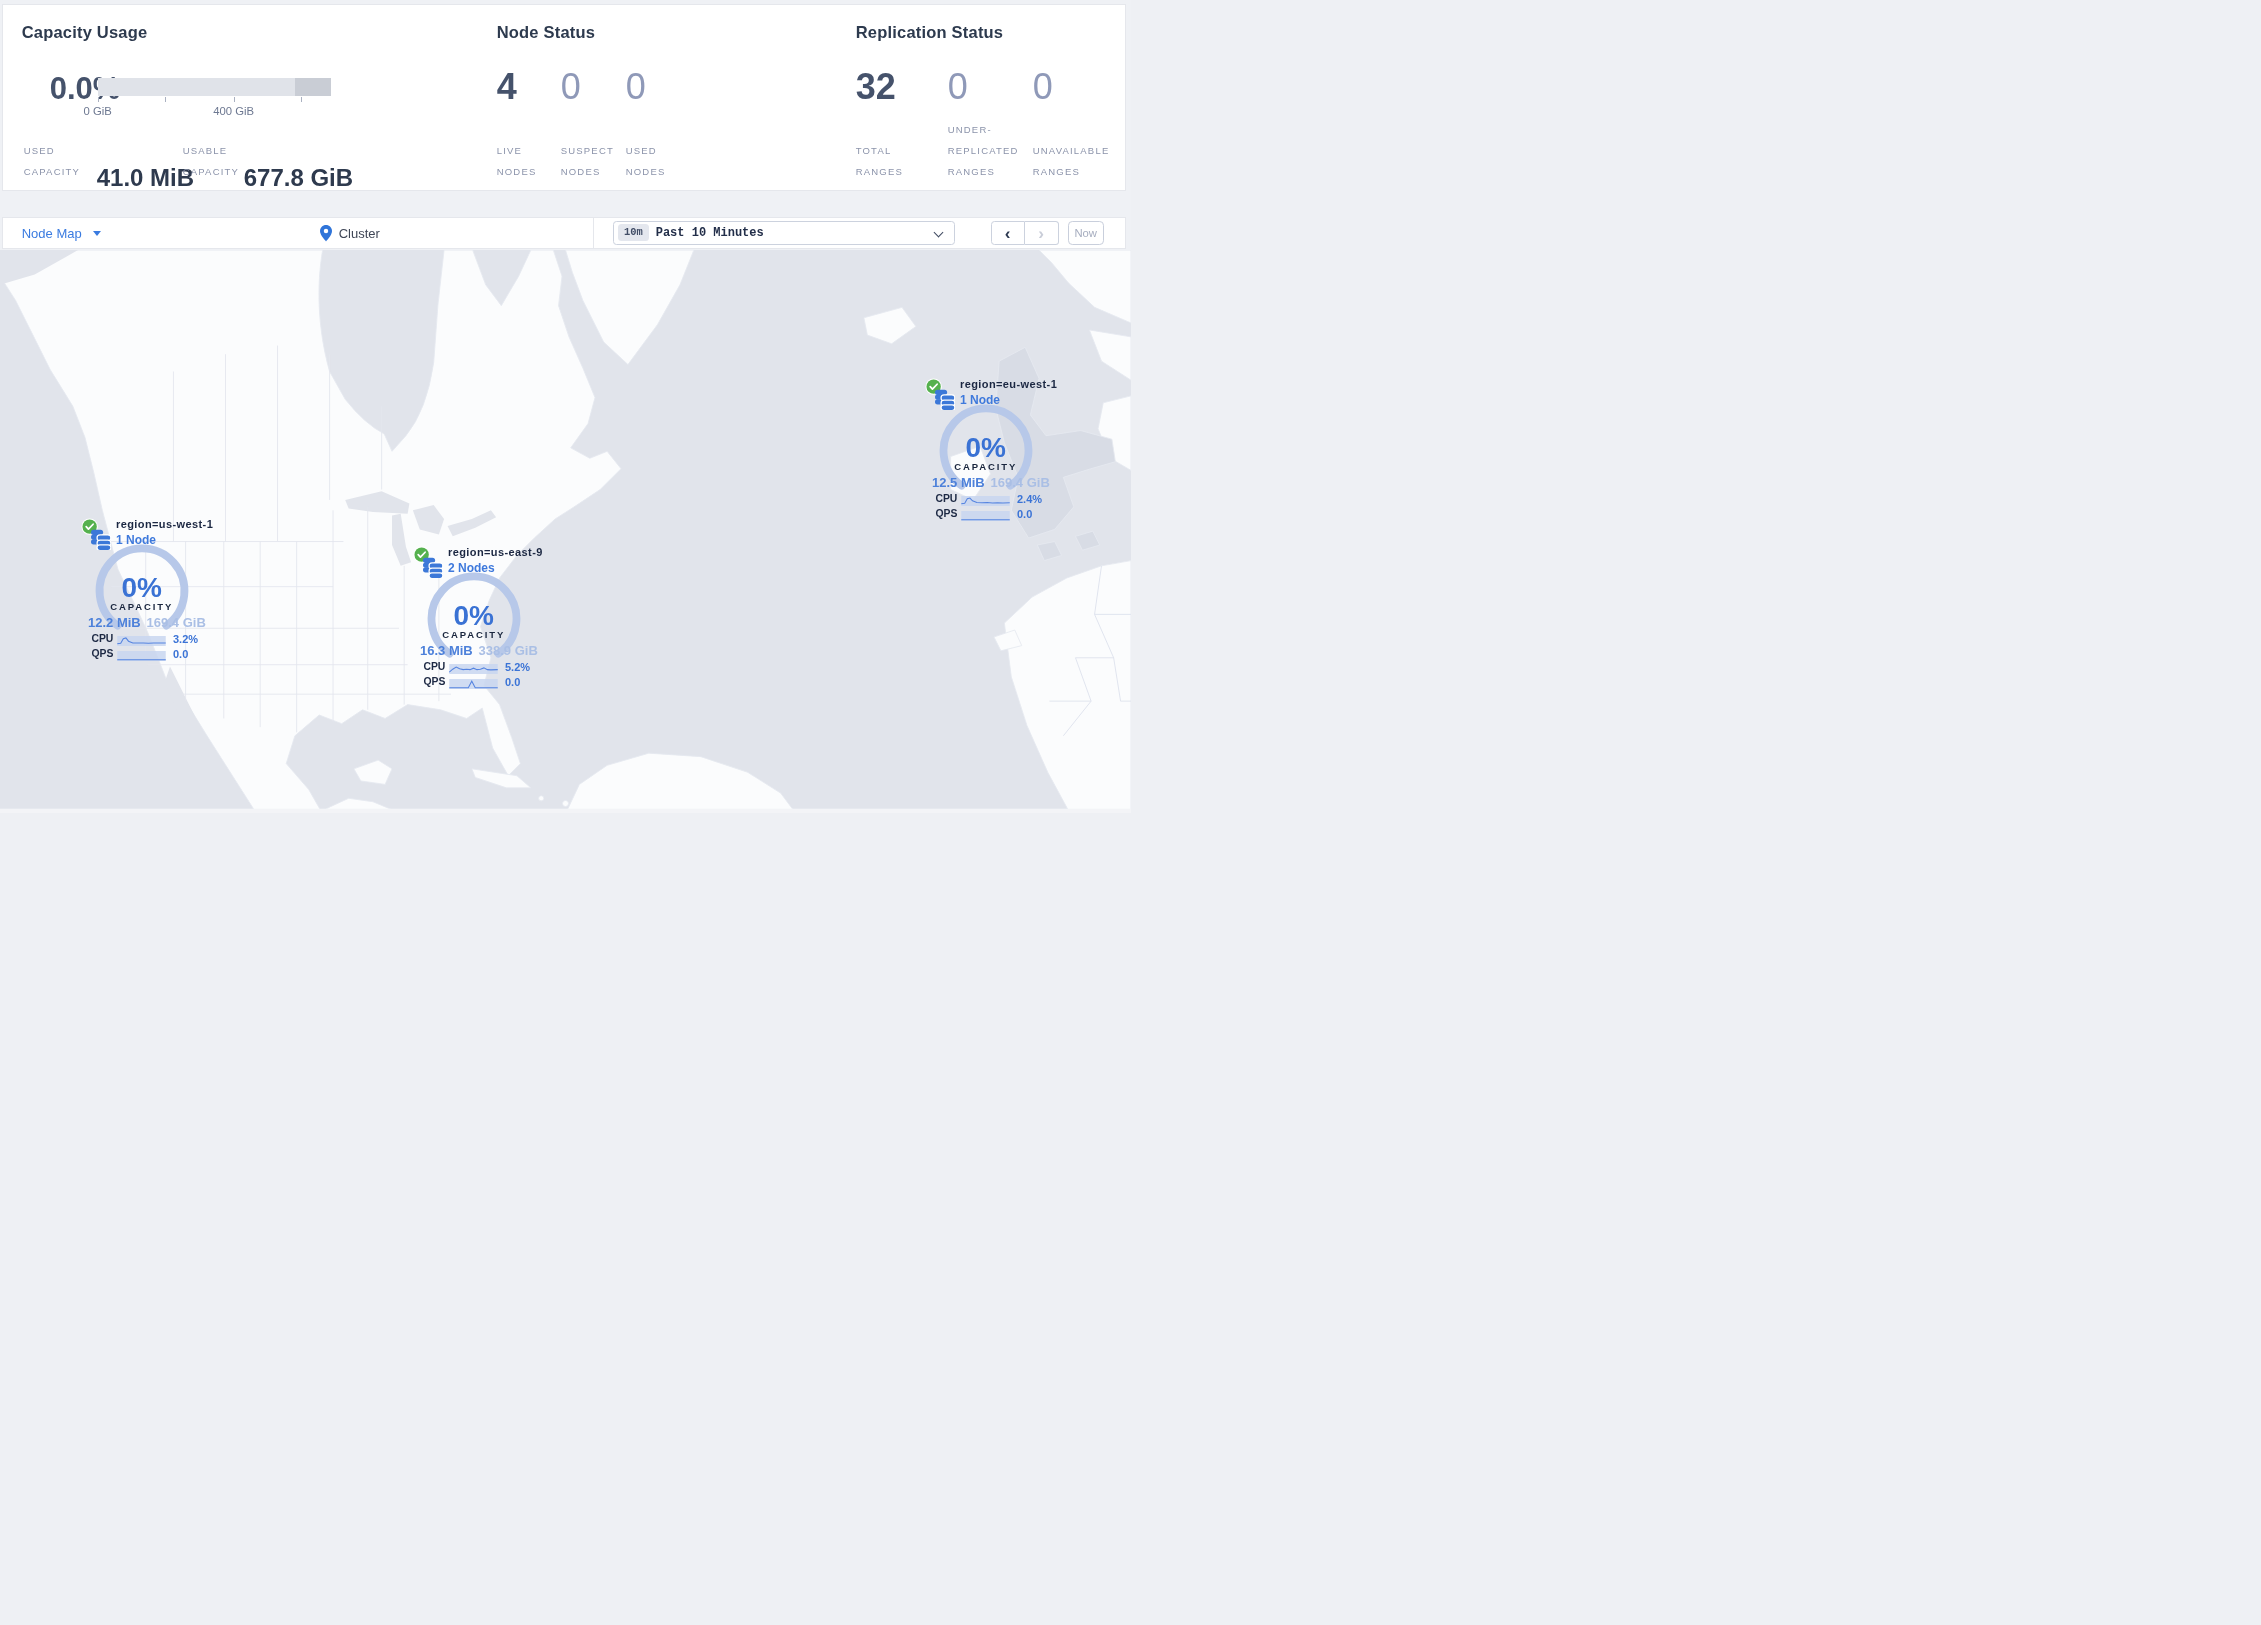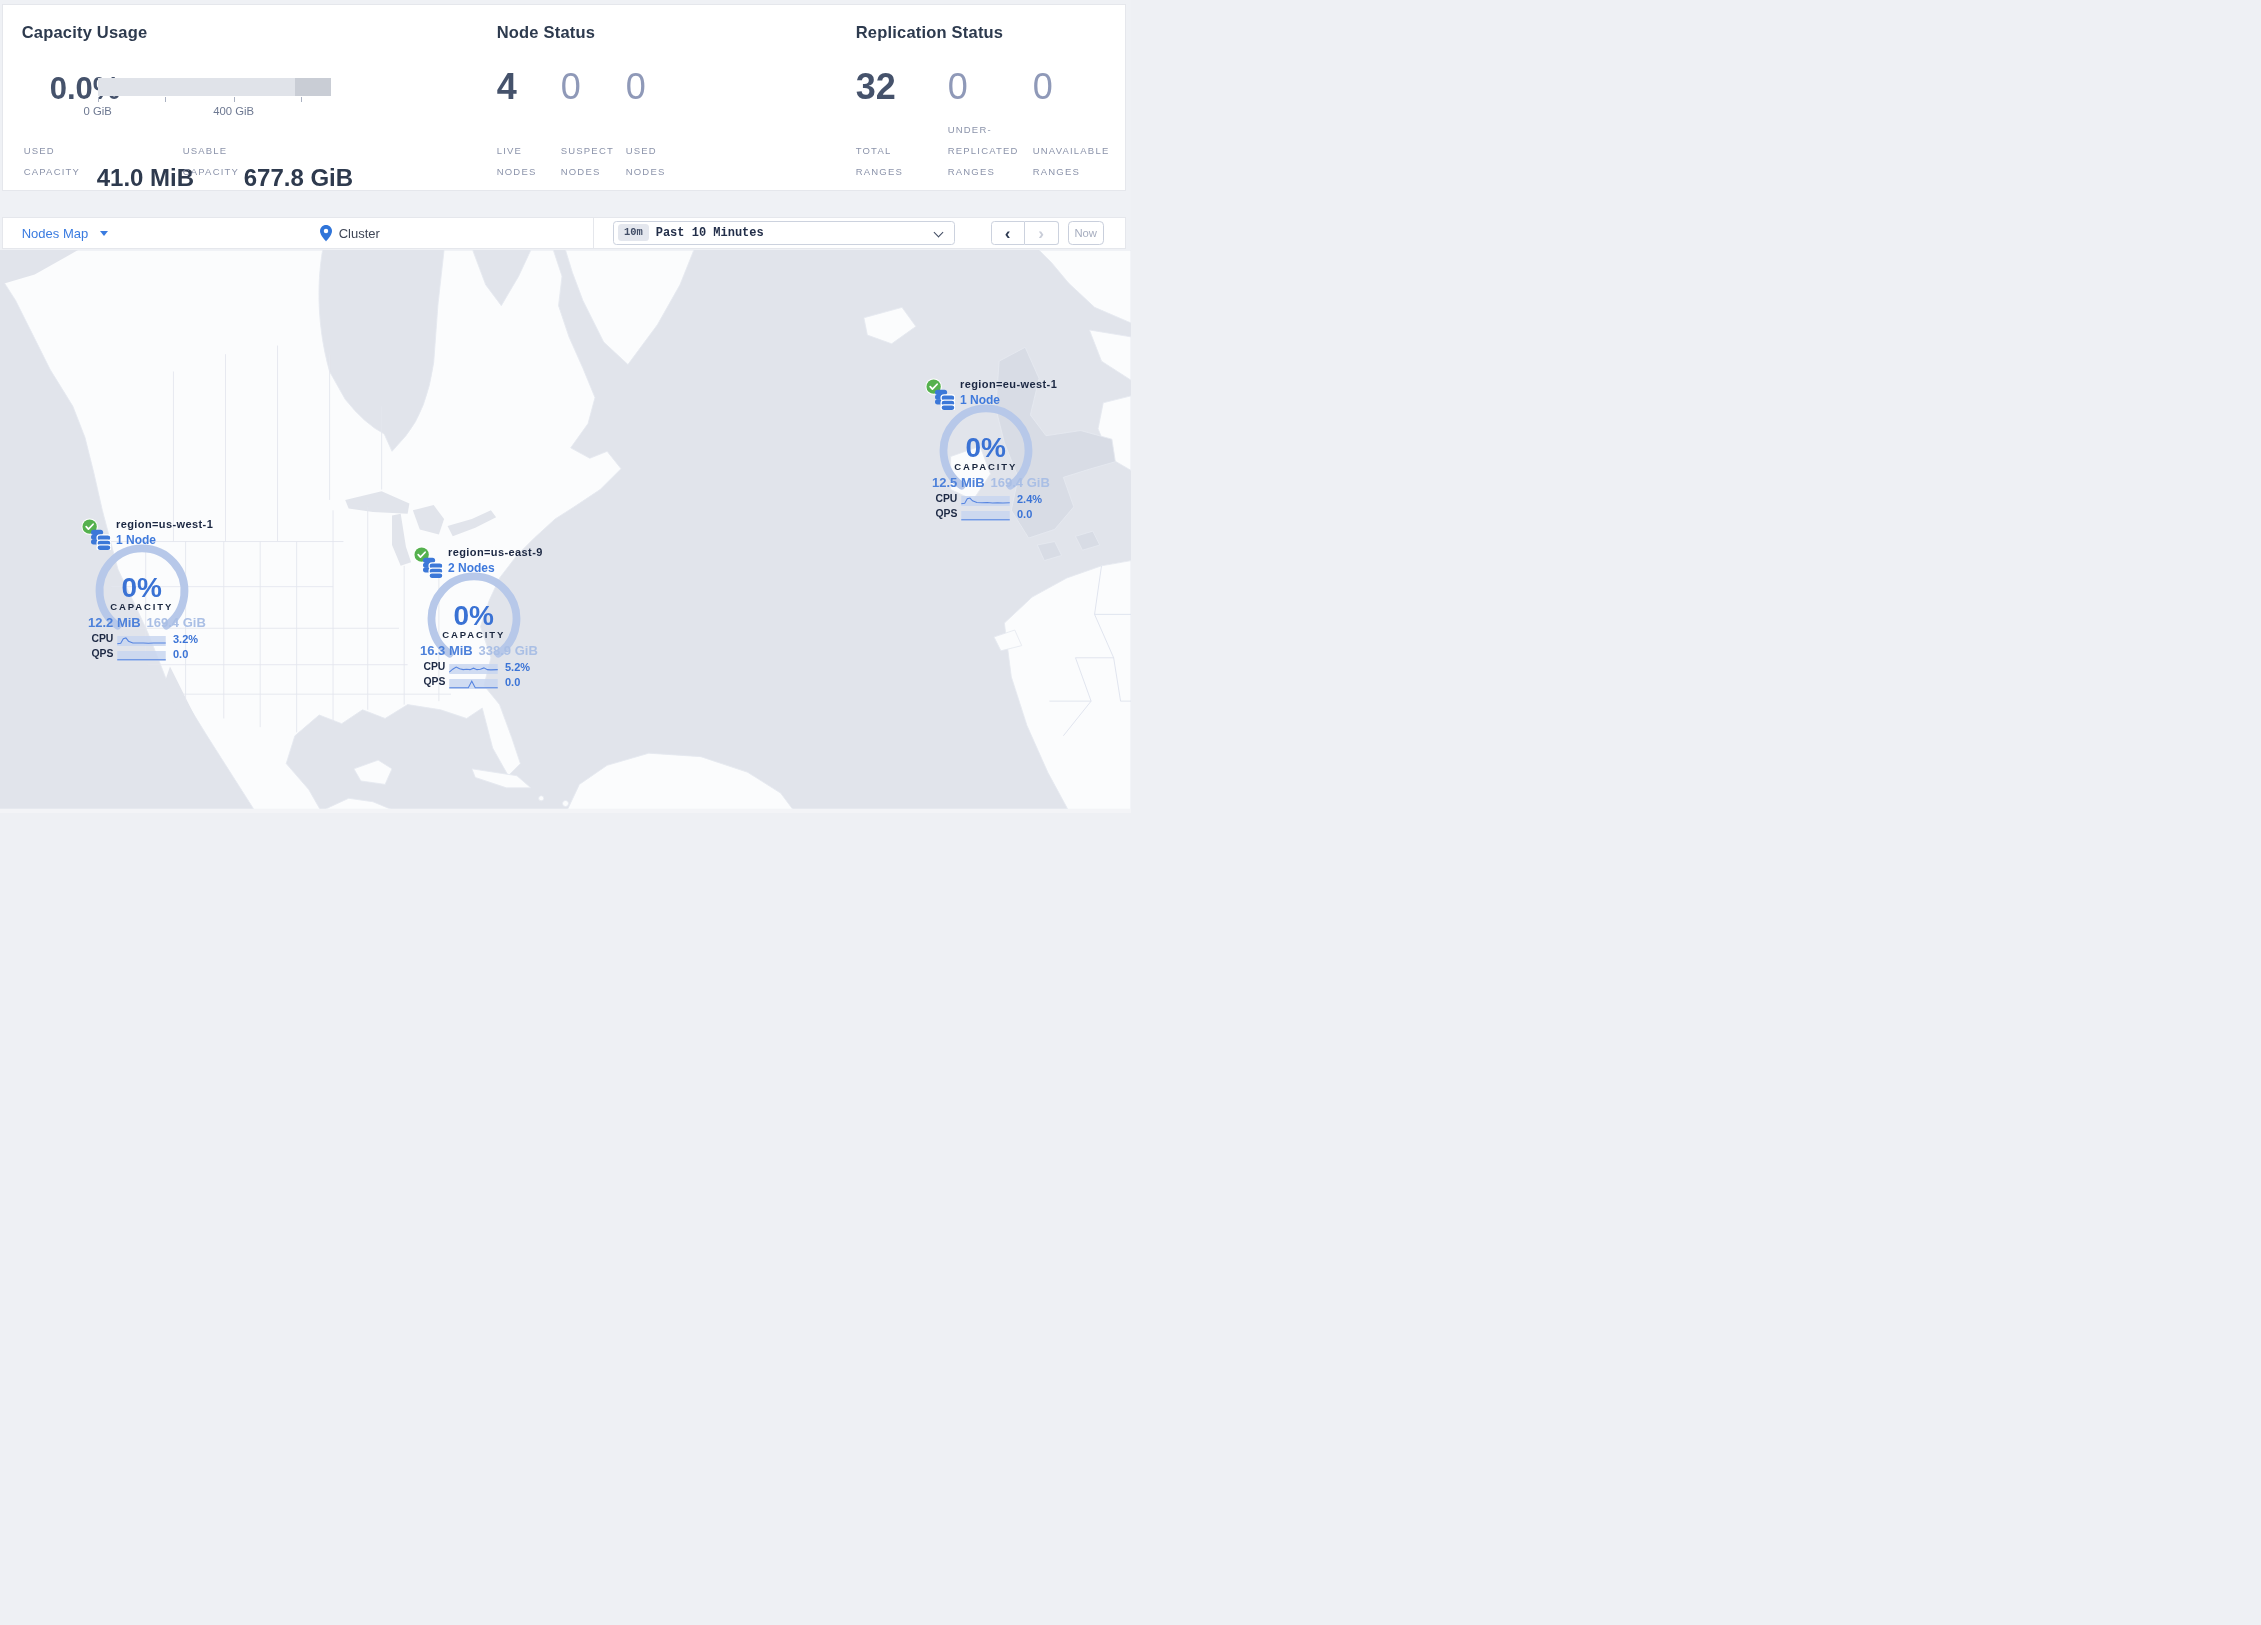--- a/index.html
+++ b/index.html
@@ -110,21 +110,21 @@
 RANGES</div>
     <div class="statlabel" style="left:945px">UNDER-
 REPLICATED
 RANGES</div>
     <div class="statlabel" style="left:1030px">UNAVAILABLE
 RANGES</div>
   </div>
 
   <div class="toolbar">
     <div class="viewsel">
-      <span>Nodes Map</span>
+      <span>Node Map</span>
       <span class="caret"></span>
     </div>
     <span class="crumb-pin">
       <svg width="12" height="16.5" viewBox="0 0 14 19">
         <path d="M7,0 C3.1,0 0,3.1 0,7 c0,5 7,12 7,12 s7,-7 7,-12 C14,3.1 10.9,0 7,0 z" fill="#2f74d9"></path>
         <circle cx="7" cy="6.8" r="2.6" fill="#fff"></circle>
       </svg>
     </span>
     <div class="crumb">Cluster</div>
     <div class="tb-divider"></div>

